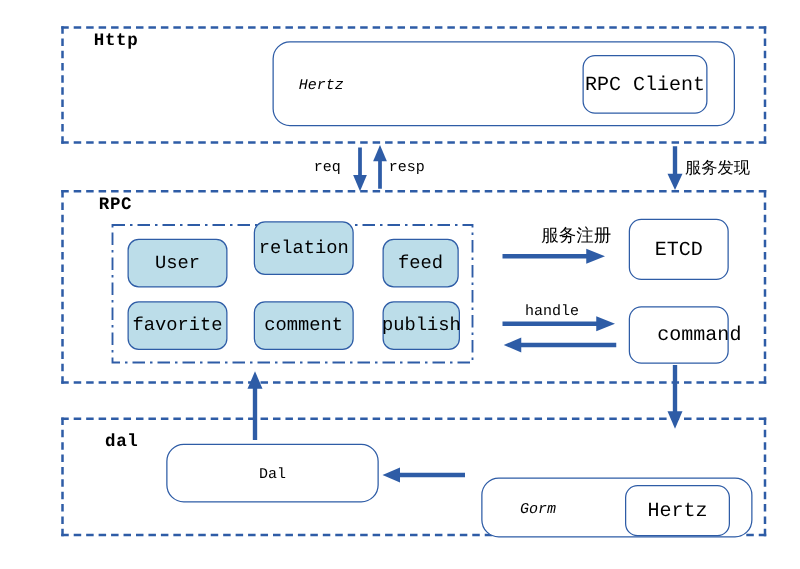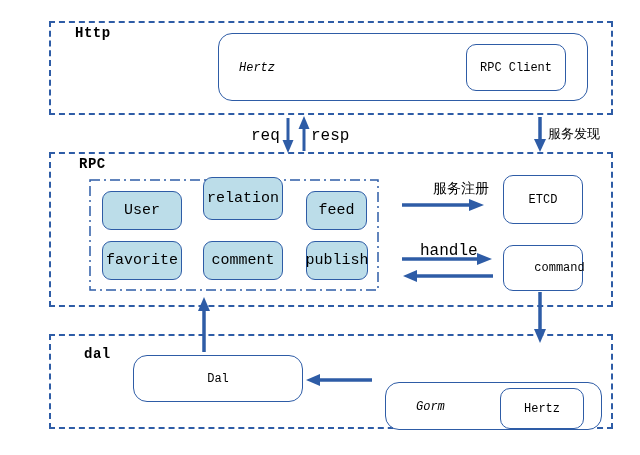--- a/index.html
+++ b/index.html
@@ -19,28 +19,28 @@
     box-sizing:border-box;background:transparent;z-index:0;
   }
   .layer-label{
     position:absolute;font-weight:bold;font-size:14px;color:var(--text);
     z-index:3;letter-spacing:0.5px;
   }
   .roundbox{
     position:absolute;border:1.5px solid var(--line-blue);border-radius:14px;
     background:var(--background);box-sizing:border-box;z-index:2;
   }
-  .roundbox.small{border-radius:10px;display:flex;align-items:center;justify-content:center;font-size:12px;}
+  .roundbox.small{border-radius:10px;display:flex;align-items:center;justify-content:center;font-size:16px;}
   .inlabel{position:absolute;font-size:12px;color:var(--text);font-style:italic;}
   .service{
     position:absolute;background:var(--service-fill);border:1.5px solid var(--line-blue);
     border-radius:9px;display:flex;align-items:center;justify-content:center;
     font-size:15px;color:var(--text);box-sizing:border-box;z-index:2;
   }
-  .arrowlabel{position:absolute;font-size:16px;color:var(--text);z-index:3;white-space:nowrap;}
+  .arrowlabel{position:absolute;font-size:12px;color:var(--text);z-index:3;white-space:nowrap;}
   .cjk{font-family:"Liberation Sans","DejaVu Sans",sans-serif;}
   svg.overlay{position:absolute;left:0;top:0;z-index:1;}
   svg .ln{stroke:var(--line-blue);fill:none;}
   svg .hd{fill:var(--line-blue);stroke:none;}
   svg .dashdot{stroke:var(--line-blue);fill:none;stroke-width:1.5;stroke-dasharray:10 4 2 4;}
 </style>
 </head>
 <body>
 
 <div class="canvas">

